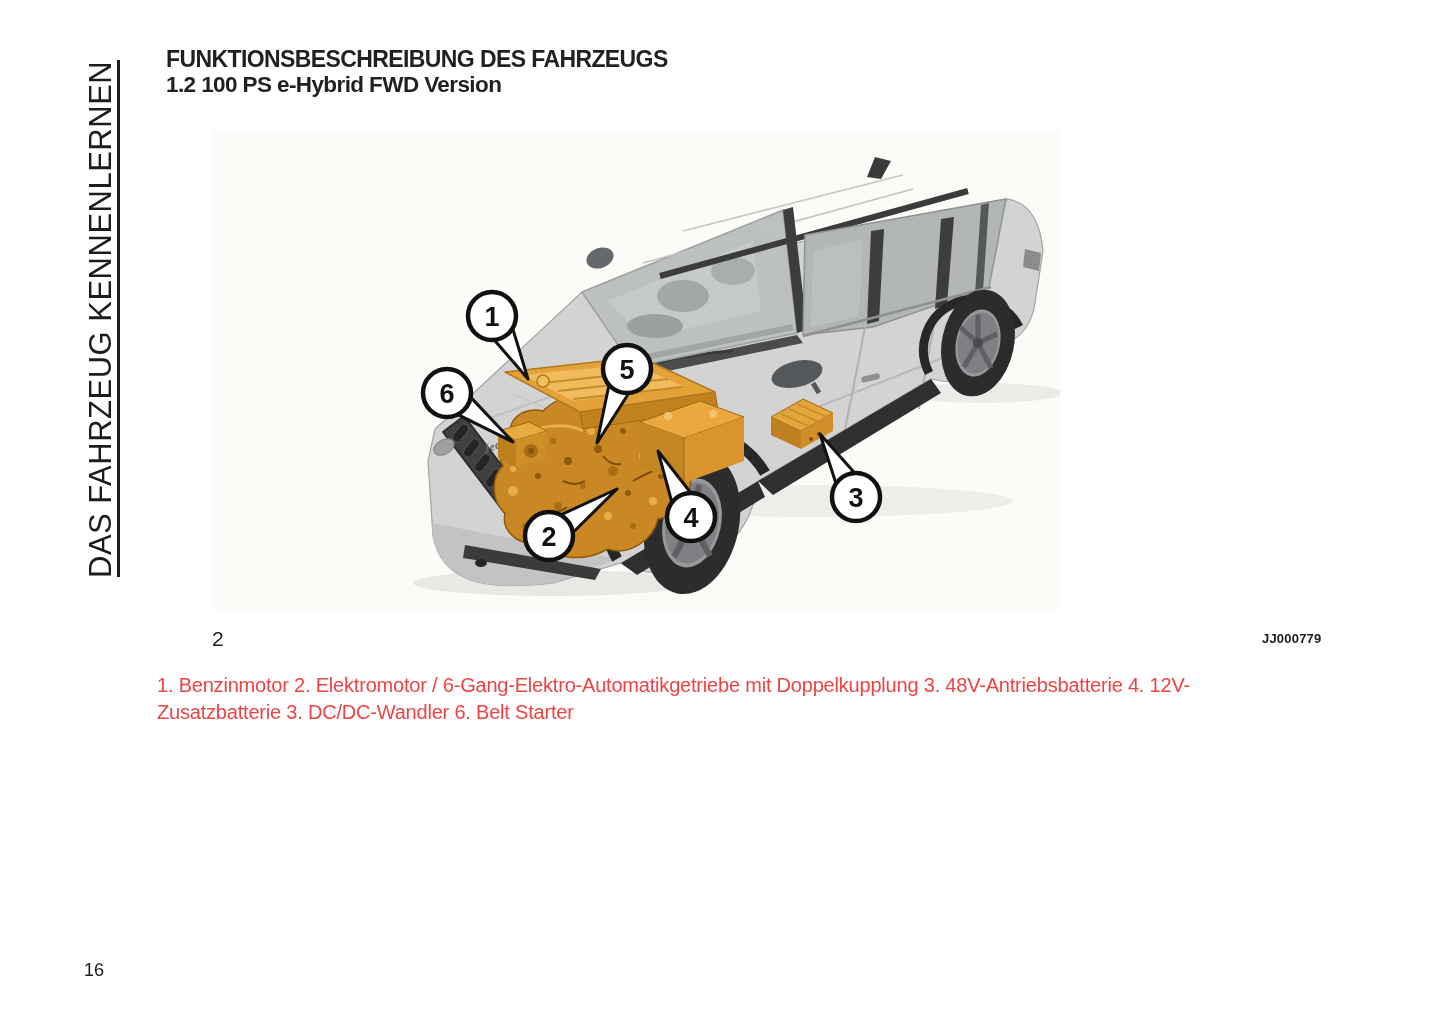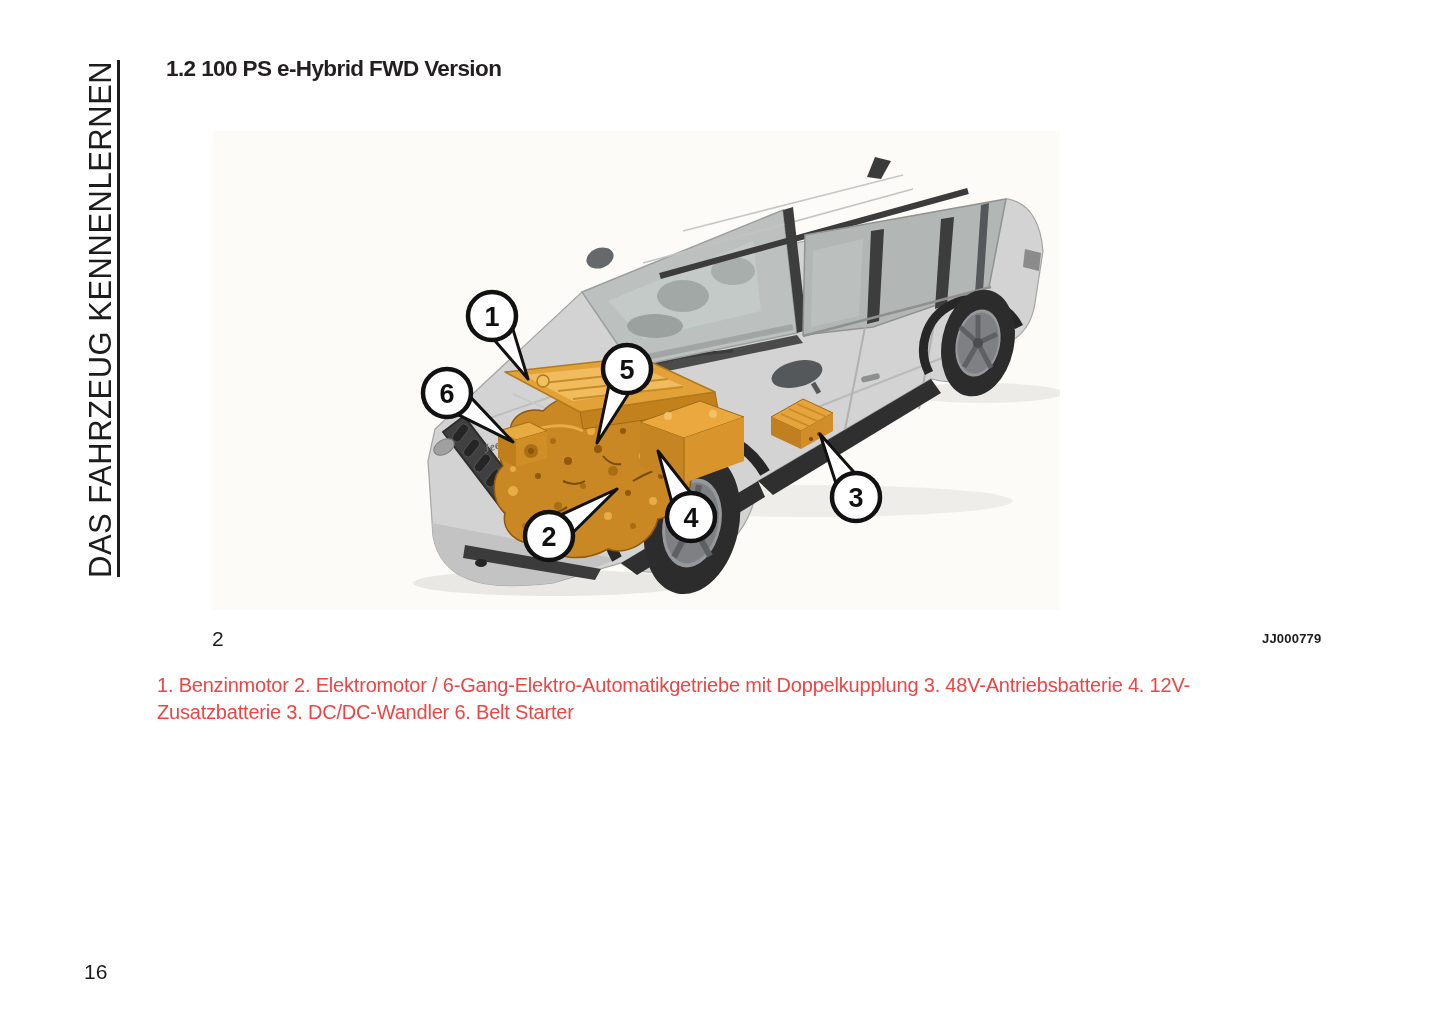--- a/index.html
+++ b/index.html
@@ -16,45 +16,46 @@
   }
   .sidebar-rule{
     position:absolute;left:117px;top:60px;width:2.5px;height:517px;background:#1c1c1c;
   }
   
   .heading{position:absolute;left:166px;top:47px;}
   .heading .title{
     font-size:23px;font-weight:700;letter-spacing:-0.6px;line-height:25px;color:#231f20;
   }
   .heading .subtitle{
-    font-size:22.5px;font-weight:700;letter-spacing:-0.6px;line-height:24px;margin-top:10px;color:#231f20;
+    font-size:22.5px;font-weight:700;letter-spacing:-0.6px;line-height:24px;margin-top:1px;color:#231f20;
   }
   
   .figure-wrap{position:absolute;left:213px;top:131px;width:847px;height:479px;}
   .fig-number{position:absolute;left:212px;top:627px;font-size:21px;color:#1c1c1c;}
   .fig-code{position:absolute;left:1262px;top:631px;font-size:13px;font-weight:700;color:#1c1c1c;letter-spacing:0.2px;}
   
   .caption{position:absolute;left:157px;top:672px;width:1160px;font-size:20px;line-height:26.5px;color:#ef4444;letter-spacing:-0.2px;}
   
-  .page-number{position:absolute;left:84px;top:960px;font-size:21px;color:#1c1c1c;}
+  .page-number{position:absolute;left:84px;top:960px;font-size:18px;color:#1c1c1c;}
 
   svg text.callout-num{
     font-family:"Liberation Sans", sans-serif;font-size:27px;font-weight:700;fill:#111;
   }
   svg text.brand{
     font-family:"Liberation Serif", serif;font-size:12px;font-weight:700;font-style:italic;fill:#6b6d6c;
   }
 </style>
 </head>
 <body>
 
 <div class="sidebar-label">DAS FAHRZEUG KENNENLERNEN</div>
 <div class="sidebar-rule"></div>
 
 <div class="heading">
+  <div class="title">FUNKTIONSBESCHREIBUNG DES FAHRZEUGS</div>
   <div class="subtitle">1.2 100 PS e-Hybrid FWD Version</div>
 </div>
 
 <div class="figure-wrap">
 <svg viewBox="0 0 847 479" width="847" height="479">
 
   <rect x="0" y="0" width="847" height="479" fill="#fdfbf7"></rect>
 
   <ellipse cx="340" cy="452" rx="140" ry="13" fill="#e9e8e5"></ellipse>
   <ellipse cx="600" cy="370" rx="200" ry="16" fill="#efede9"></ellipse>

